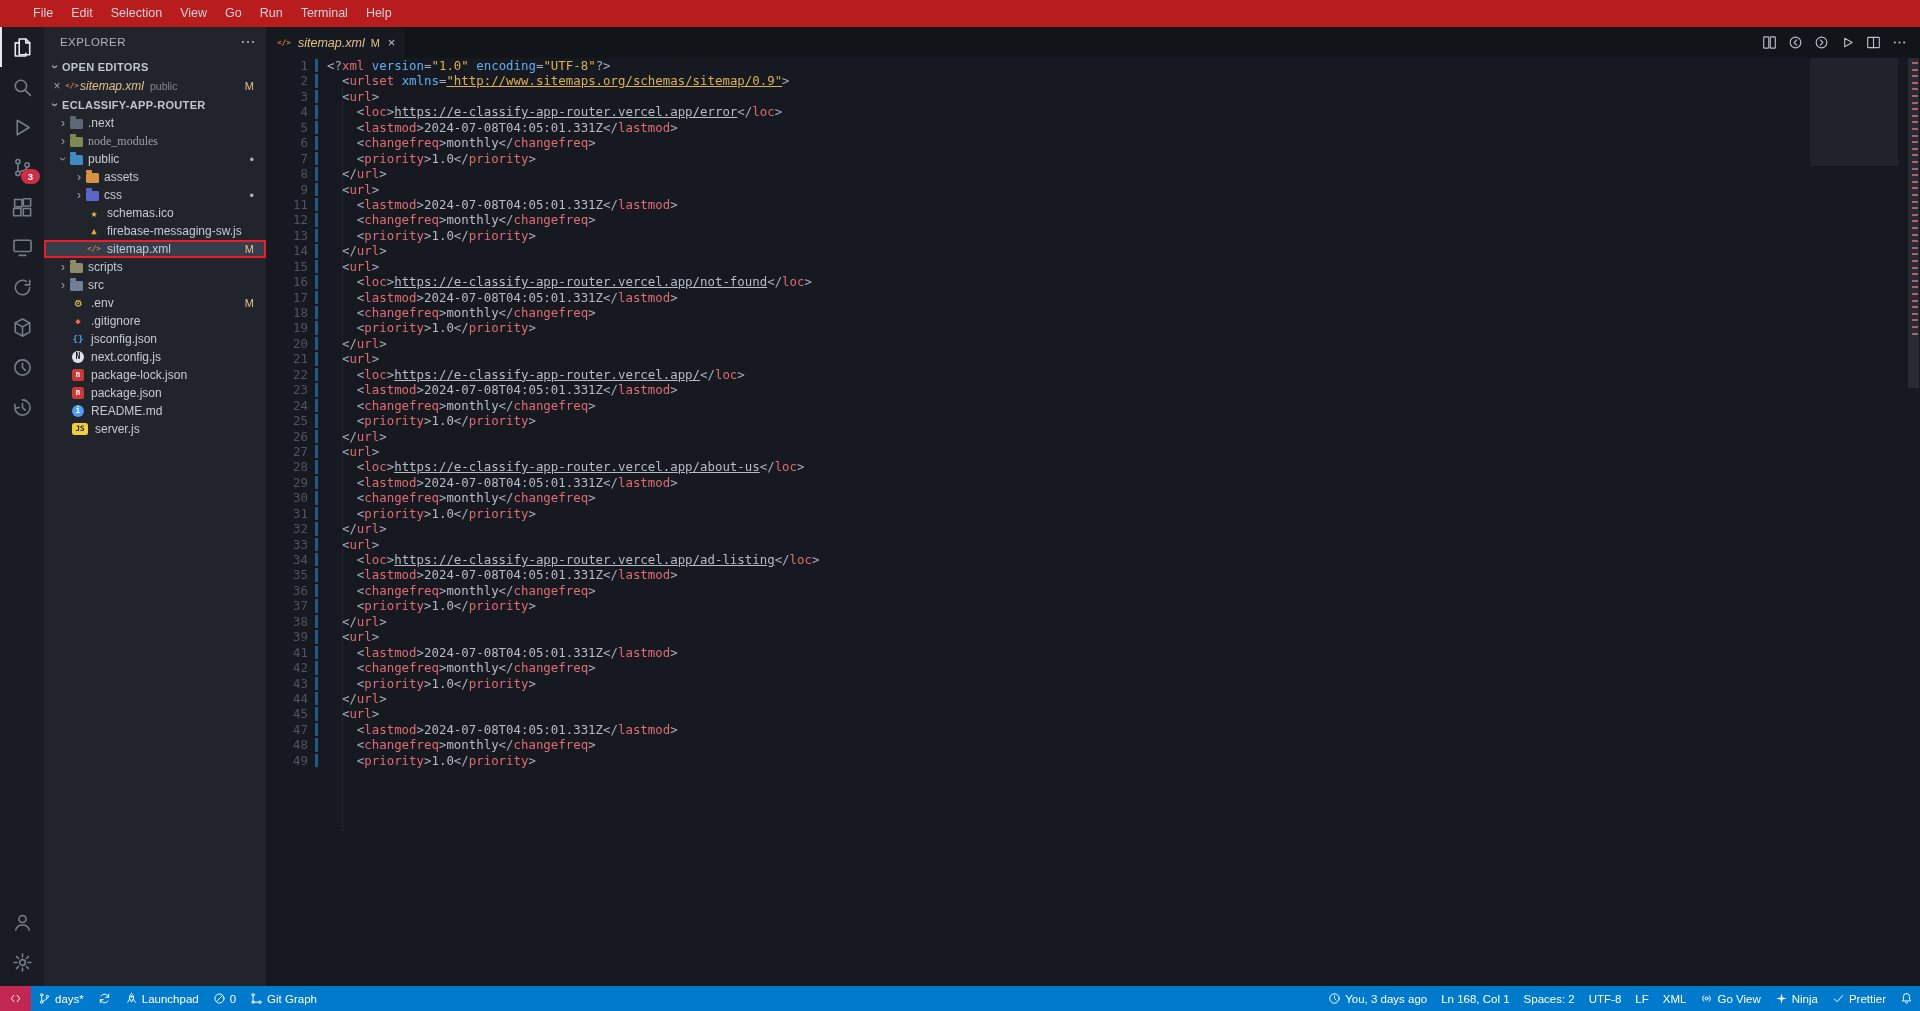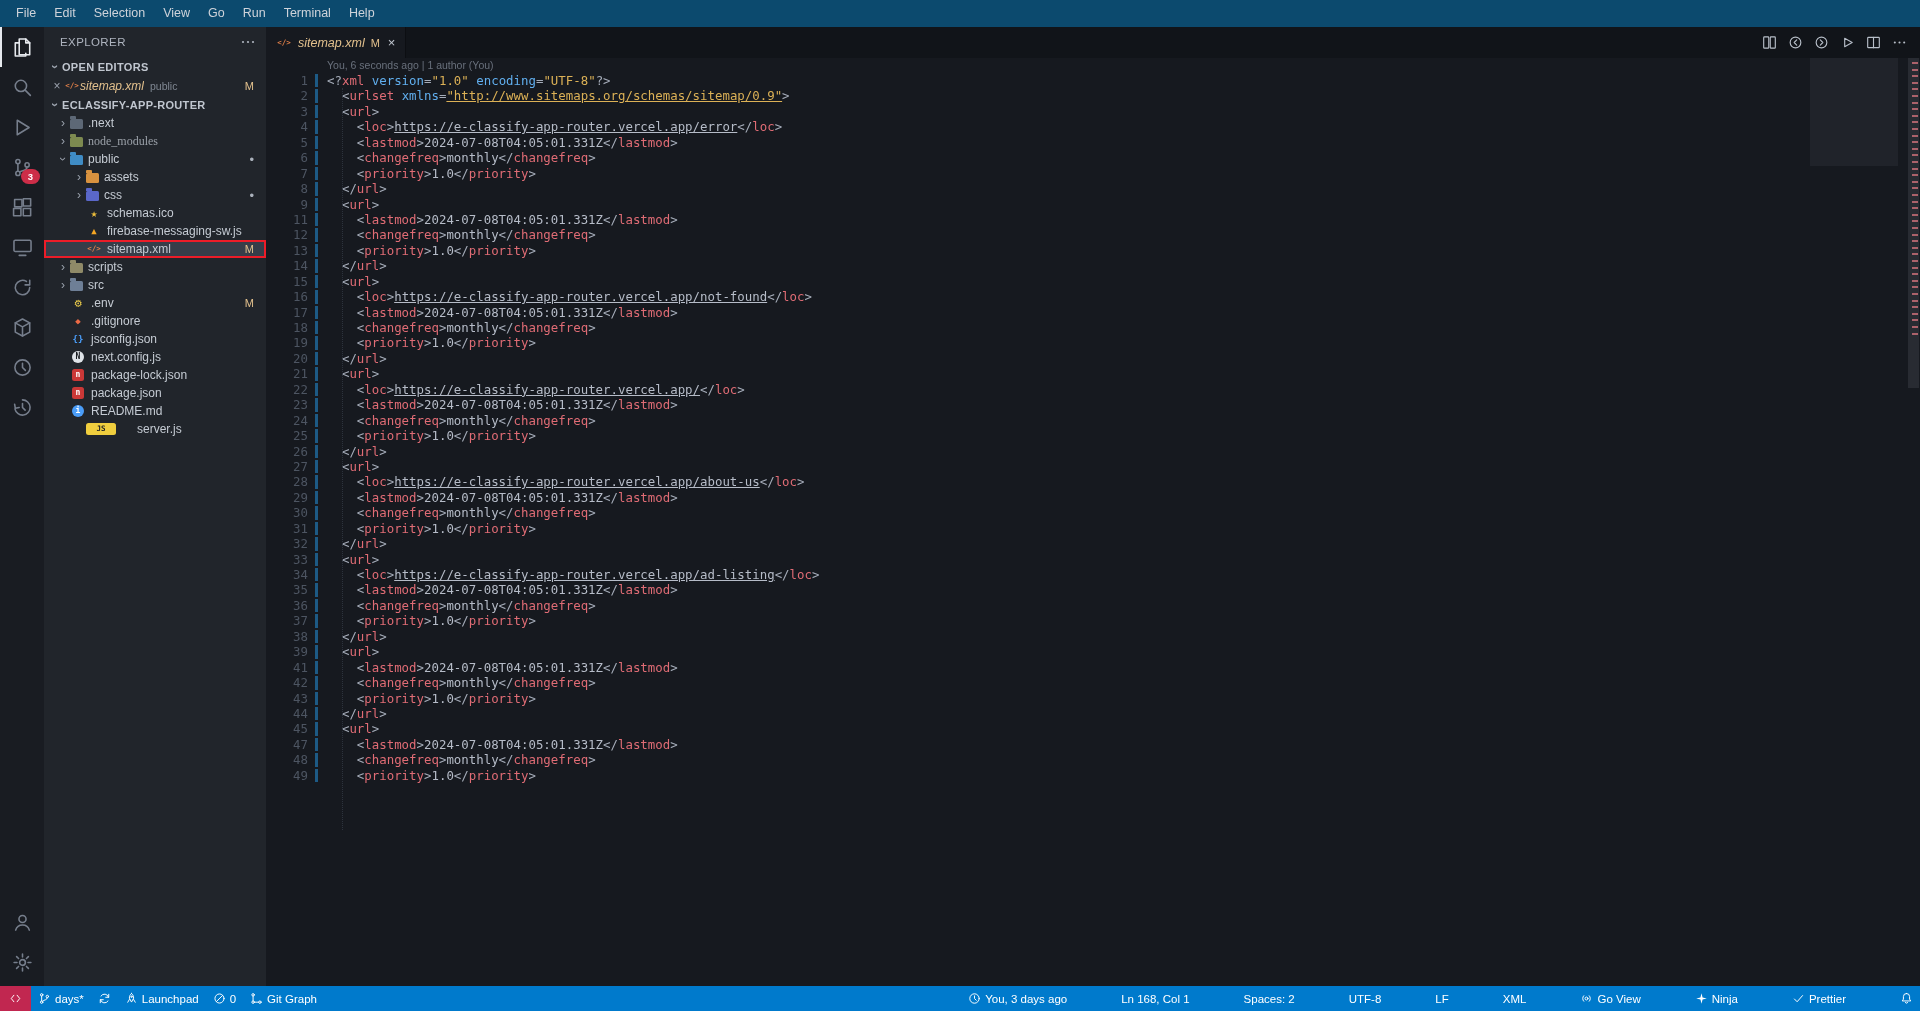--- a/index.html
+++ b/index.html
@@ -1,20 +1,20 @@
 <!DOCTYPE html>
 <html><head>
 <meta charset="utf-8">
 <style>
   html,body{margin:0;padding:0;width:1920px;height:1011px;overflow:hidden;background:#16191f;
     font-family:"Liberation Sans",sans-serif;-webkit-font-smoothing:antialiased;}
   .app{width:1920px;height:1011px;display:flex;flex-direction:column;}
 
   
-  .menu-bar{height:27px;background:#0c4a6e;display:flex;align-items:flex-end;padding-left:7px;flex:none;}
+  .menu-bar{height:27px;background:#b91c1c;display:flex;align-items:flex-end;padding-left:24px;flex:none;}
   .menu-item{color:#cfd3da;font-size:12.5px;padding:0 9px;line-height:27px;cursor:default;}
 
   .main{flex:1;display:flex;min-height:0;}
 
   
   .activity-bar{width:44px;background:#191c22;display:flex;flex-direction:column;align-items:stretch;flex:none;}
   .act-item{height:40px;display:flex;align-items:center;justify-content:center;color:#767e8c;position:relative;cursor:pointer;}
   .act-item.active{color:#e6e9ee;box-shadow:inset 2px 0 0 #e6e9ee;}
   .act-item .ico{width:21px;height:21px;}
   .act-badge{position:absolute;bottom:3px;right:4px;min-width:15px;height:15px;border-radius:8px;background:#cc2d48;
@@ -74,21 +74,21 @@
   .mrow{height:1.1px;margin-bottom:0.52px;white-space:nowrap;overflow:hidden;padding-left:2px;}
   .minimap-slider{position:absolute;top:0;right:22px;width:88px;height:108px;background:rgba(215,222,235,.055);cursor:pointer;}
   .overview-ruler{position:absolute;top:4px;right:2px;width:6px;height:276px;
     background:repeating-linear-gradient(to bottom,rgba(224,108,117,.8) 0 2px,transparent 2px 6.6px);}
   .vscroll{position:absolute;top:0;right:0;bottom:0;width:13px;cursor:pointer;}
   .vthumb{position:absolute;top:0;left:1px;right:1px;height:330px;background:rgba(120,128,140,.18);}
 
   
   .status-bar{height:25px;background:#007acc;display:flex;align-items:stretch;color:#fff;font-size:11.5px;flex:none;}
   .sb-left,.sb-right{display:flex;align-items:stretch;}
-  .sb-right{margin-left:auto;gap:40px;}
+  .sb-right{margin-left:auto;}
   .sb-item{display:flex;align-items:center;gap:4px;padding:0 7px;cursor:pointer;white-space:nowrap;}
   .sb-item.remote{background:#c12750;padding:0 9px;}
   .sb-item .ico{width:13px;height:13px;}
 
   .ico svg{width:100%;height:100%;stroke:currentColor;fill:none;stroke-width:1.2;stroke-linecap:round;stroke-linejoin:round;display:block;}
 </style>
 </head>
 <body>
 
 <div class="app">
@@ -326,21 +326,21 @@
             <span class="fi" style="color: rgb(255, 255, 255); font-size: 8px; background: rgb(203, 56, 55); width: 12px; height: 12px; border-radius: 2.5px; margin: 2px;">n</span>
             <span class="tree-label">package.json</span>
           </div>
           <div class="tree-row" style="padding-left: 12px;">
             <span class="chev"></span>
             <span class="fi" style="color: rgb(255, 255, 255); font-size: 8px; background: rgb(74, 157, 248); width: 12px; height: 12px; border-radius: 50%; margin: 2px;">i</span>
             <span class="tree-label">README.md</span>
           </div>
           <div class="tree-row" style="padding-left: 12px;">
             <span class="chev"></span>
-            <span class="fi" style="color: rgb(27, 30, 35); font-size: 7.5px; background: rgb(240, 206, 62); width: 30px; height: 12px; border-radius: 2.5px; margin: 16px; text-align: right;">JS</span>
+            <span class="fi" style="color: rgb(27, 30, 35); font-size: 7.5px; background: rgb(240, 206, 62); width: 16px; height: 12px; border-radius: 2.5px; margin: 2px; text-align: right;">JS</span>
             <span class="tree-label">server.js</span>
           </div>
         </div>
     </div>
 
     <div class="editor-col">
       <div class="tab-bar">
         <div class="tab">
           <span class="fi" style="color: rgb(232, 131, 74); font-size: 7.5px;">&lt;/&gt;</span>
           <span class="tab-label">sitemap.xml</span>
@@ -393,21 +393,20 @@
                   <circle cx="3" cy="8" r="1.1" fill="currentColor" stroke="none"></circle>
                   <circle cx="8" cy="8" r="1.1" fill="currentColor" stroke="none"></circle>
                   <circle cx="13" cy="8" r="1.1" fill="currentColor" stroke="none"></circle>
                 </svg>
               </span>
             </div>
           </div>
       </div>
 
       <div class="code-area">
-        <div class="blame">You, 6 seconds ago | 1 author (You)</div>
         <div id="code-lines">
             <div class="cl"><span class="ln">1</span><span class="gbar"></span><span class="ct"><span class="tk-pu">&lt;?</span><span class="tk-tg">xml</span><span class="tk-pu"> </span><span class="tk-at">version</span><span class="tk-pu">=</span><span class="tk-st">"1.0"</span><span class="tk-pu"> </span><span class="tk-at">encoding</span><span class="tk-pu">=</span><span class="tk-st">"UTF-8"</span><span class="tk-pu">?</span><span class="tk-pu">&gt;</span></span></div>
             <div class="cl"><span class="ln">2</span><span class="gbar"></span><span class="ct"><span class="tk-tx">  </span><span class="tk-pu">&lt;</span><span class="tk-tg">urlset</span><span class="tk-pu"> </span><span class="tk-at">xmlns</span><span class="tk-pu">=</span><span class="tk-sl">"http://www.sitemaps.org/schemas/sitemap/0.9"</span><span class="tk-pu">&gt;</span></span></div>
             <div class="cl"><span class="ln">3</span><span class="gbar"></span><span class="ct"><span class="tk-tx">  </span><span class="tk-pu">&lt;</span><span class="tk-tg">url</span><span class="tk-pu">&gt;</span></span></div>
             <div class="cl"><span class="ln">4</span><span class="gbar"></span><span class="ct"><span class="tk-tx">    </span><span class="tk-pu">&lt;</span><span class="tk-tg">loc</span><span class="tk-pu">&gt;</span><span class="tk-lk">https://e-classify-app-router.vercel.app/error</span><span class="tk-pu">&lt;/</span><span class="tk-tg">loc</span><span class="tk-pu">&gt;</span></span></div>
             <div class="cl"><span class="ln">5</span><span class="gbar"></span><span class="ct"><span class="tk-tx">    </span><span class="tk-pu">&lt;</span><span class="tk-tg">lastmod</span><span class="tk-pu">&gt;</span><span class="tk-tx">2024-07-08T04:05:01.331Z</span><span class="tk-pu">&lt;/</span><span class="tk-tg">lastmod</span><span class="tk-pu">&gt;</span></span></div>
             <div class="cl"><span class="ln">6</span><span class="gbar"></span><span class="ct"><span class="tk-tx">    </span><span class="tk-pu">&lt;</span><span class="tk-tg">changefreq</span><span class="tk-pu">&gt;</span><span class="tk-tx">monthly</span><span class="tk-pu">&lt;/</span><span class="tk-tg">changefreq</span><span class="tk-pu">&gt;</span></span></div>
             <div class="cl"><span class="ln">7</span><span class="gbar"></span><span class="ct"><span class="tk-tx">    </span><span class="tk-pu">&lt;</span><span class="tk-tg">priority</span><span class="tk-pu">&gt;</span><span class="tk-tx">1.0</span><span class="tk-pu">&lt;/</span><span class="tk-tg">priority</span><span class="tk-pu">&gt;</span></span></div>
             <div class="cl"><span class="ln">8</span><span class="gbar"></span><span class="ct"><span class="tk-tx">  </span><span class="tk-pu">&lt;/</span><span class="tk-tg">url</span><span class="tk-pu">&gt;</span></span></div>
             <div class="cl"><span class="ln">9</span><span class="gbar"></span><span class="ct"><span class="tk-tx">  </span><span class="tk-pu">&lt;</span><span class="tk-tg">url</span><span class="tk-pu">&gt;</span></span></div>

